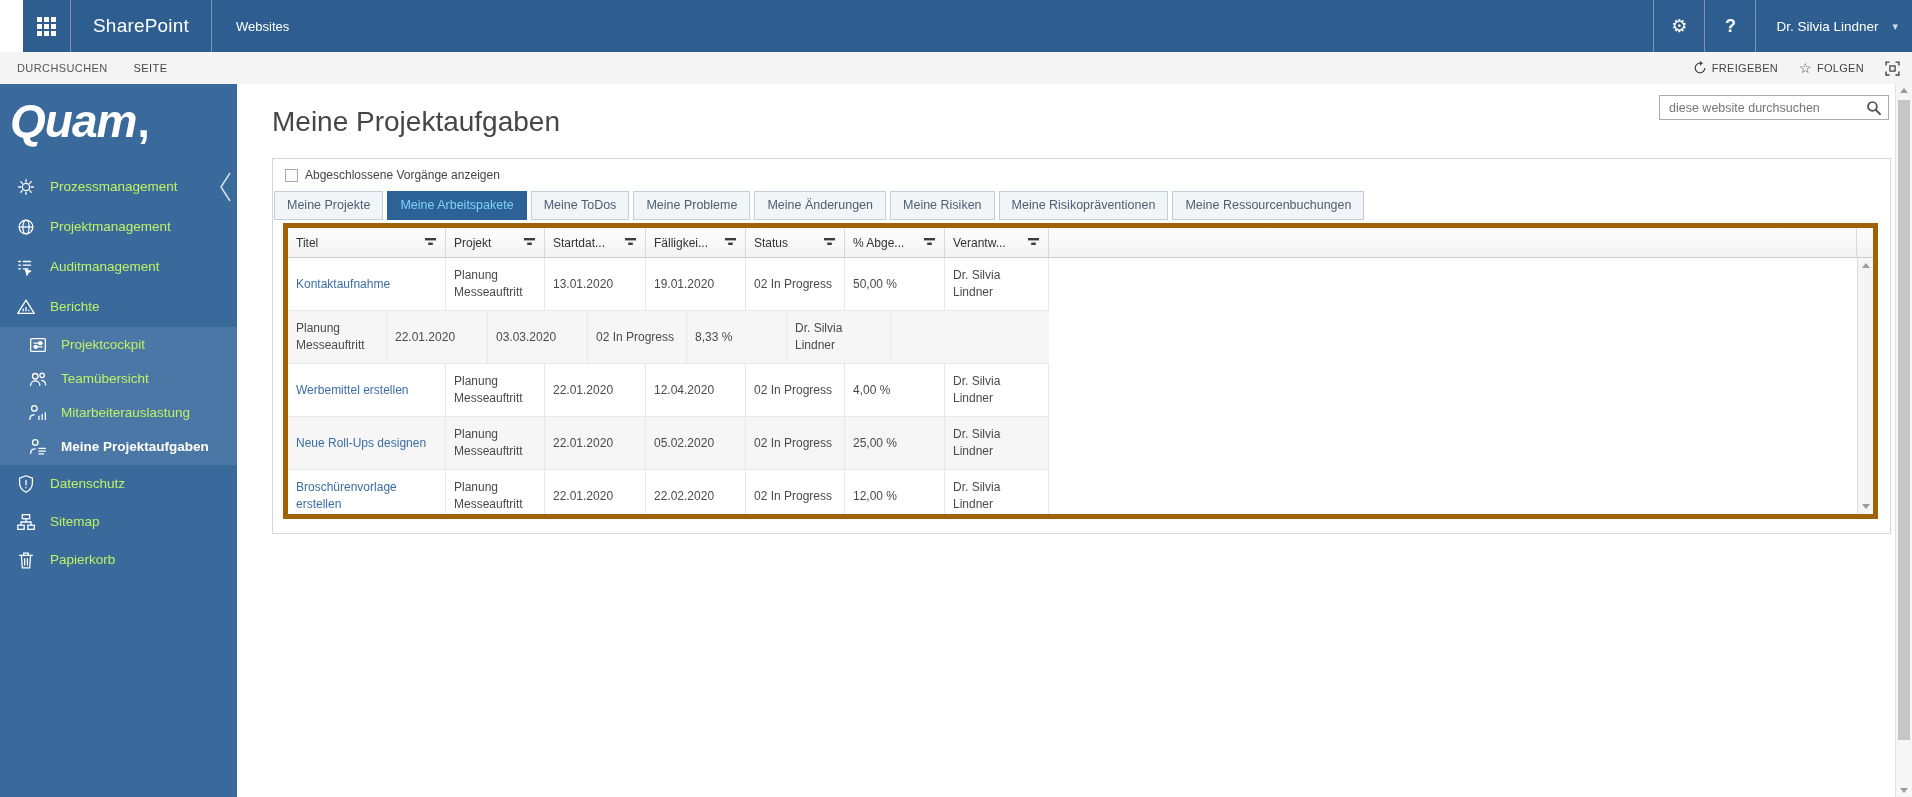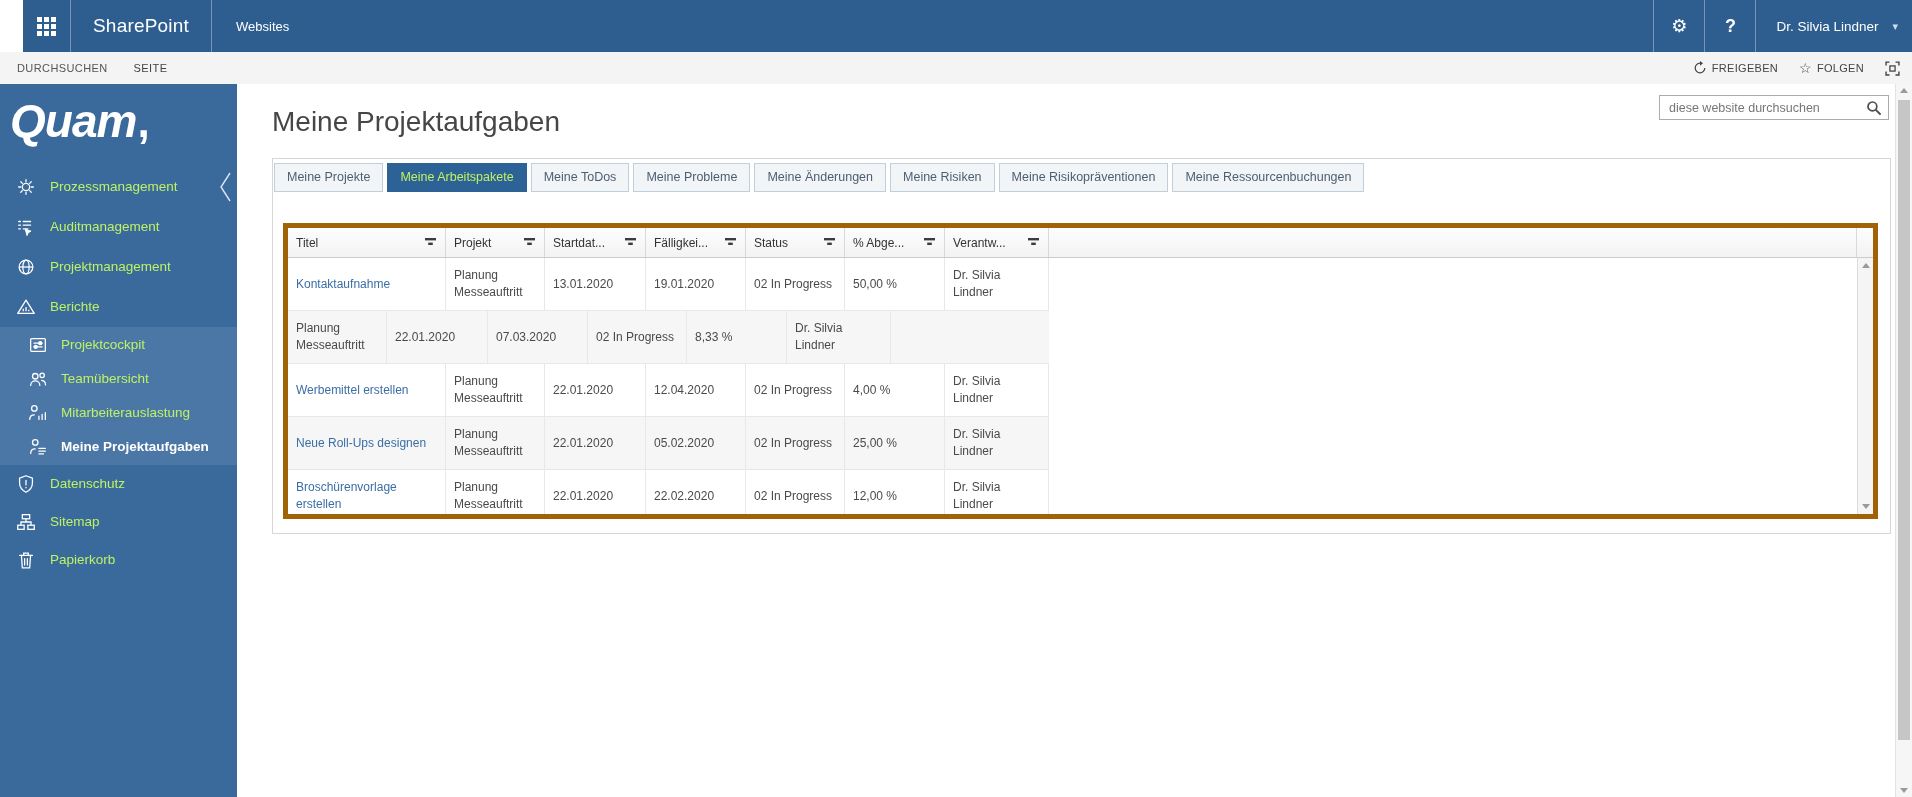--- a/index.html
+++ b/index.html
@@ -48,21 +48,21 @@
   .searchbox { position:absolute; top:11px; right:6px; width:230px; height:25px; border:1px solid #ababab; background:#fff; display:flex; align-items:center; padding:0 6px 0 9px; }
   .searchbox input { border:none; outline:none; flex:1; font-size:12.5px; color:#444; font-family:"Liberation Sans",sans-serif; }
   .searchbox input::placeholder { color:#767676; }
 
   .panel { position:absolute; top:74px; left:35px; right:4px; height:376px; border:1px solid #d6d6d6; background:#fff; }
   .chk-row { display:flex; align-items:center; gap:7px; padding:9px 12px 5px 12px; font-size:12px; color:#444; }
   .chk { width:13px; height:13px; border:1px solid #a9a9a9; background:#fdfdfd; flex-shrink:0; cursor:pointer; }
 
   .tabstrip { display:flex; gap:4px; padding:4px 0 0 1px; }
   .tab { border:1px solid #c3cedb; background:#f2f5f8; color:#4d5e70; font-size:12.5px; padding:6px 12px 7px 12px; white-space:nowrap; cursor:pointer; }
-  .tab.active { background:#2d6296; border-color:#2d6296; color:#bef264; }
+  .tab.active { background:#2d6296; border-color:#2d6296; color:#7dd3fc; }
 
   
   .grid { position:absolute; left:10px; right:12px; top:64px; bottom:14px; border:5px solid #a16207; background:#fff; }
   .grid-header { height:30px; display:flex; background:linear-gradient(#fdfdfd,#f3f3f3); border-bottom:1px solid #ccc; }
   .hcell { display:flex; align-items:center; justify-content:space-between; padding:0 8px; font-size:12px; color:#333; border-right:1px solid #d9d9d9; cursor:pointer; }
   .hfiller { flex:1; }
   .hspacer { width:17px; border-left:1px solid #d9d9d9; }
   .w0{width:158px}.w1{width:99px}.w2{width:101px}.w3{width:100px}.w4{width:99px}.w5{width:100px}.w6{width:104px}
   .grid-body { position:absolute; top:30px; left:0; right:0; bottom:0; overflow:hidden; }
   .grow { display:flex; width:761px; min-height:53px; border-bottom:1px solid #e8e8e8; background:#fff; }
@@ -157,36 +157,36 @@
         <span class="nav-icon">
             <svg class="icon" width="22" height="22" viewBox="0 0 24 24" fill="none" stroke="#fff" stroke-width="1.4" stroke-linecap="round">
               <circle cx="12" cy="12" r="4"></circle>
               <path d="M12 4v2.3M12 17.7V20M4 12h2.3M17.7 12H20M6.3 6.3l1.7 1.7M16 16l1.7 1.7M17.7 6.3L16 8M8 16l-1.7 1.7"></path>
             </svg>
           </span>
         <span>Prozessmanagement</span>
       </li>
       <li class="nav-item">
         <span class="nav-icon">
-            <svg class="icon" width="22" height="22" viewBox="0 0 24 24" fill="none" stroke="#fff" stroke-width="1.4" stroke-linecap="round">
-              <path d="M4 6h2M9 6h8M4 10h2M9 10h8M4 14h2M9 14h5"></path>
-              <path d="M13 21l-1.8-6.5 6.3 2-2.7 1.5z" fill="#fff" stroke="#fff" stroke-width="1"></path>
-            </svg>
-          </span>
-        <span>Auditmanagement</span>
-      </li>
-      <li class="nav-item">
-        <span class="nav-icon">
             <svg class="icon" width="22" height="22" viewBox="0 0 24 24" fill="none" stroke="#fff" stroke-width="1.4">
               <circle cx="12" cy="12" r="7.5"></circle>
               <ellipse cx="12" cy="12" rx="3.4" ry="7.5"></ellipse>
               <path d="M4.5 12h15"></path>
             </svg>
           </span>
         <span>Projektmanagement</span>
+      </li>
+      <li class="nav-item">
+        <span class="nav-icon">
+            <svg class="icon" width="22" height="22" viewBox="0 0 24 24" fill="none" stroke="#fff" stroke-width="1.4" stroke-linecap="round">
+              <path d="M4 6h2M9 6h8M4 10h2M9 10h8M4 14h2M9 14h5"></path>
+              <path d="M13 21l-1.8-6.5 6.3 2-2.7 1.5z" fill="#fff" stroke="#fff" stroke-width="1"></path>
+            </svg>
+          </span>
+        <span>Auditmanagement</span>
       </li>
       <li class="nav-item">
         <span class="nav-icon">
             <svg class="icon" width="22" height="22" viewBox="0 0 24 24" fill="none" stroke="#fff" stroke-width="1.4" stroke-linejoin="round">
               <path d="M12 4.5L21 19H3z"></path>
               <path d="M9 16.5v-2.5M12 16.5v-4.5M15 16.5v-1.5"></path>
             </svg>
           </span>
         <span>Berichte</span>
       </li>
@@ -276,20 +276,24 @@
 
     <div class="searchbox">
       <input type="text" placeholder="diese website durchsuchen" style="">
       <svg class="icon" width="16" height="16" viewBox="0 0 16 16">
           <circle cx="6.4" cy="6.4" r="4.4" fill="none" stroke="#4d4d4d" stroke-width="1.7"></circle>
           <path d="M9.8 9.8L14 14" stroke="#4d4d4d" stroke-width="1.9" stroke-linecap="round"></path>
         </svg>
     </div>
 
     <div class="panel">
+      <div class="chk-row">
+        <span class="chk"></span>
+        <span>Abgeschlossene Vorgänge anzeigen</span>
+      </div>
 
       <div class="tabstrip">
         <div class="tab">Meine Projekte</div>
         <div class="tab active">Meine Arbeitspakete</div>
         <div class="tab">Meine ToDos</div>
         <div class="tab">Meine Probleme</div>
         <div class="tab">Meine Änderungen</div>
         <div class="tab">Meine Risiken</div>
         <div class="tab">Meine Risikopräventionen</div>
         <div class="tab">Meine Ressourcenbuchungen</div>
@@ -356,21 +360,21 @@
             <div class="gcell w1">Planung Messeauftritt</div>
             <div class="gcell w2">13.01.2020</div>
             <div class="gcell w3">19.01.2020</div>
             <div class="gcell w4">02 In Progress</div>
             <div class="gcell w5">50,00 %</div>
             <div class="gcell w6">Dr. Silvia Lindner</div>
           </div>
           <div class="grow alt">
             <div class="gcell w1">Planung Messeauftritt</div>
             <div class="gcell w2">22.01.2020</div>
-            <div class="gcell w3">07.03.2020</div>
+            <div class="gcell w3">03.03.2020</div>
             <div class="gcell w4">02 In Progress</div>
             <div class="gcell w5">8,33 %</div>
             <div class="gcell w6">Dr. Silvia Lindner</div>
           </div>
           <div class="grow">
             <div class="gcell link w0">Werbemittel erstellen</div>
             <div class="gcell w1">Planung Messeauftritt</div>
             <div class="gcell w2">22.01.2020</div>
             <div class="gcell w3">12.04.2020</div>
             <div class="gcell w4">02 In Progress</div>

